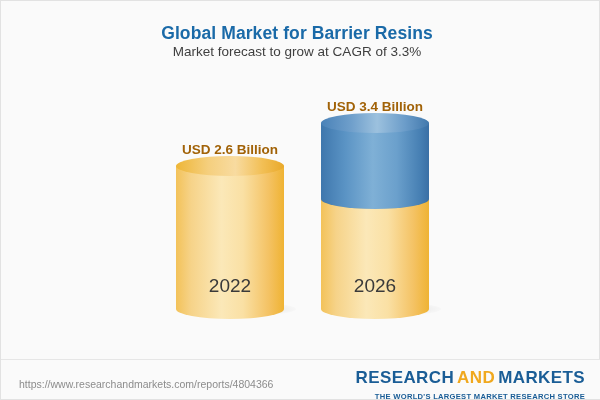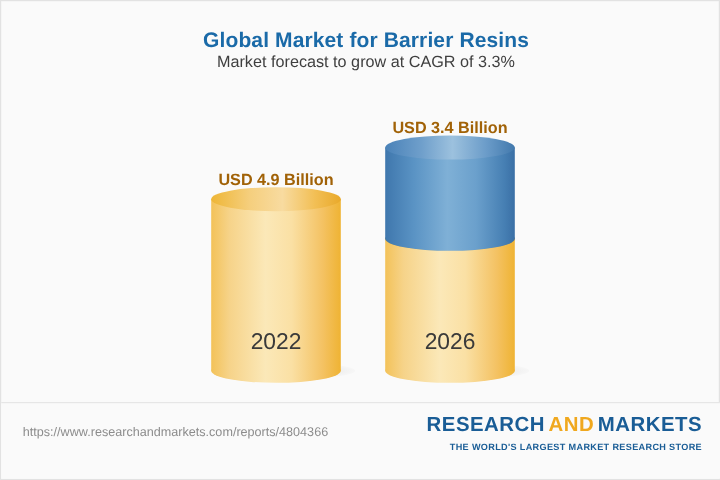--- a/index.html
+++ b/index.html
@@ -16,21 +16,21 @@
     width: 600px;
     height: 400px;
     background: #fafafa;
     border: 1px solid #e2e2e2;
   }
 
   
   .header {
     position: absolute;
     top: 22px;
-    left: 12px;
+    left: 4px;
     width: 584px;
     text-align: center;
   }
   .chart-title {
     font-size: 17.5px;
     font-weight: bold;
     color: #1a6aa8;
     letter-spacing: 0.1px;
   }
   .chart-subtitle {
@@ -160,21 +160,21 @@
     color: #3a3a3a;
     white-space: nowrap;
   }
 
   
   .footer {
     position: absolute;
     left: 0;
     bottom: 0;
     width: 600px;
-    height: 64px;
+    height: 40px;
     border-top: 1px solid #e6e6e6;
     background: #fafafa;
   }
   .footer-url {
     position: absolute;
     left: 18px;
     top: 18px;
     font-size: 10.5px;
     color: #8c8c8c;
     white-space: nowrap;
@@ -208,21 +208,21 @@
 <div class="canvas">
 
   <div class="header">
     <div class="chart-title">Global Market for Barrier Resins</div>
     <div class="chart-subtitle">Market forecast to grow at CAGR of 3.3%</div>
   </div>
 
   <div class="plot">
 
     <div class="bar-group g0">
-      <div class="value-label">USD 4.9 Billion</div>
+      <div class="value-label">USD 2.6 Billion</div>
 
       <div class="cylinder">
         <div class="shadow"></div>
         <div class="seg yellow" style="top:0; bottom:0;">
           <div class="seg-foot"></div>
           <div class="seg-body"></div>
           <div class="seg-cap"></div>
         </div>
       </div>
 

